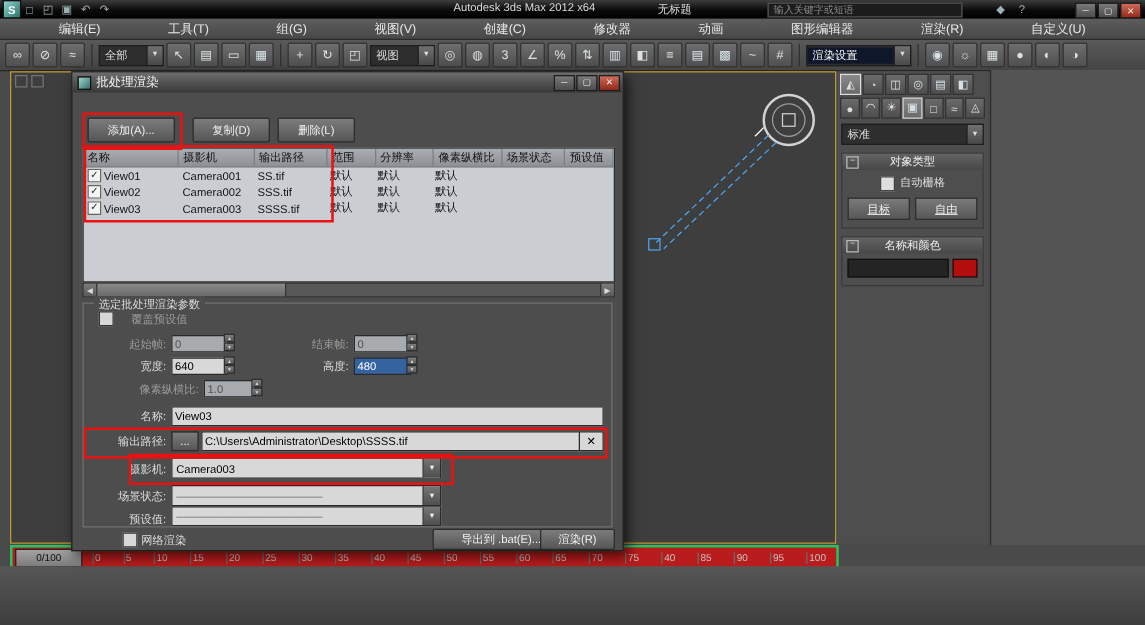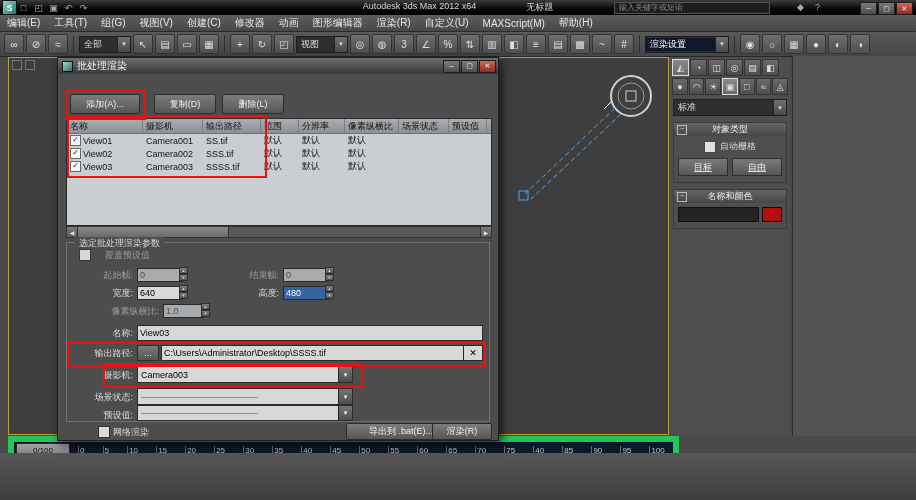--- a/index.html
+++ b/index.html
@@ -18,21 +18,21 @@
   #title-extra{position:absolute;right:92px;top:1px;display:flex;gap:4px;}
   #win-buttons{position:absolute;right:3px;top:2px;display:flex;}
   .winbtn{width:15px;height:11px;margin-left:1px;background:linear-gradient(#7a7a7a,#4c4c4c);
     border:1px solid #1d1d1d;font-size:7px;color:#eee;display:flex;align-items:center;justify-content:center;}
   .winbtn.close{background:linear-gradient(#d06a58,#93291c);}
 
   
   #menubar{position:absolute;left:0;top:15px;width:916px;height:16px;
     background:linear-gradient(#5d5d5d,#484848);border-bottom:1px solid #2a2a2a;
     display:flex;align-items:center;font-size:10px;color:#e8e8e8;}
-  .menu-item{padding:0 7px;white-space:nowrap;}
+  .menu-item{padding:0 7px;white-space:nowrap;margin-left:40px;}
 
   
   #toolbar{position:absolute;left:0;top:32px;width:916px;height:24px;
     background:linear-gradient(#595959,#454545);border-bottom:1px solid #262626;
     display:flex;align-items:center;padding-left:4px;gap:2px;}
   .tb-icon{width:18px;height:18px;flex:0 0 auto;background:linear-gradient(#6e6e6e,#4f4f4f);
     border:1px solid #333;border-radius:2px;color:#d9e2e6;font-size:10px;
     display:flex;align-items:center;justify-content:center;overflow:hidden;}
   .tb-sep{width:1px;height:18px;background:#303030;margin:0 3px;flex:0 0 auto;}
   .icons{display:flex;gap:2px;}
@@ -78,21 +78,21 @@
     font-size:10px;color:#f2f2f2;padding-left:4px;gap:4px;}
   #dlg-icon{width:9px;height:9px;background:linear-gradient(135deg,#9fd8ce,#33706a);border:1px solid #111;}
   #dlg-title .sp{flex:1;}
   #dlg-body{position:relative;width:100%;height:366px;}
   .dlg-push{position:absolute;height:18px;background:linear-gradient(#7c7c7c,#565656);border:1px solid #2c2c2c;
     border-radius:2px;color:#f0f0f0;font-size:9px;text-align:center;line-height:18px;}
   .redbox{position:absolute;border:2px solid #ec1010;pointer-events:none;z-index:6;}
 
   #bt-list{position:absolute;left:8px;top:44px;width:424px;height:106px;background:#caced2;border:1px solid #2b2b2b;overflow:hidden;}
   #bt-header{display:flex;height:14px;background:linear-gradient(#aaadb1,#8d9094);border-bottom:1px solid #6e7175;
-    color:#111;font-size:9px;line-height:14px;}
+    color:#111;font-size:9px;line-height:14px;justify-content:space-between;}
   .hcell{padding-left:3px;border-right:1px solid #7b7e82;white-space:nowrap;overflow:hidden;flex:0 0 auto;box-sizing:border-box;}
   .trow{display:flex;height:13px;font-size:9px;color:#111;align-items:center;}
   .tcell{white-space:nowrap;overflow:hidden;padding-left:3px;flex:0 0 auto;box-sizing:border-box;}
   .rowcb{width:9px;height:9px;background:#f4f4f4;border:1px solid #666;font-size:8px;line-height:8px;
     text-align:center;color:#222;margin-right:2px;flex:0 0 auto;}
   #bt-scroll{position:absolute;left:8px;top:152px;width:424px;height:10px;background:#585858;border:1px solid #333;display:flex;}
   .scr-arr{width:10px;height:100%;background:linear-gradient(#7b7b7b,#5a5a5a);border-right:1px solid #333;
     font-size:6px;color:#ddd;display:flex;align-items:center;justify-content:center;}
   .scr-arr.r{border-right:none;border-left:1px solid #333;}
   #scr-thumb{width:150px;height:100%;background:linear-gradient(#8a8a8a,#6a6a6a);border-right:1px solid #333;}
@@ -113,22 +113,22 @@
   .pcombo{position:absolute;height:15px;display:flex;background:#d8d8d8;border:1px solid #2a2a2a;
     font-size:9px;color:#000;align-items:center;}
   .pcombo .cval{flex:1;padding:0 3px;white-space:nowrap;overflow:hidden;}
   .pcombo .cval.dim{color:#6d6d6d;}
   .pcombo .carr{width:13px;align-self:stretch;background:linear-gradient(#757575,#4f4f4f);
     border-left:1px solid #222;font-size:6px;color:#eee;display:flex;align-items:center;justify-content:center;}
   .smallbtn{position:absolute;height:14px;background:linear-gradient(#7c7c7c,#565656);border:1px solid #2c2c2c;
     color:#f0f0f0;font-size:9px;text-align:center;}
 
   
-  #timeline{position:absolute;left:8px;top:436px;width:659px;height:17px;background:#0f172a;
-    border:6px solid #22c55e;display:flex;align-items:center;}
+  #timeline{position:absolute;left:8px;top:436px;width:659px;height:17px;background:#b91c1c;
+    border:2px solid #22c55e;display:flex;align-items:center;}
   #time-handle{width:52px;height:13px;margin-left:2px;background:linear-gradient(#a2a2a2,#7c7c7c);
     border:1px solid #262626;font-size:8px;color:#111;text-align:center;line-height:13px;flex:0 0 auto;}
   #ticks{flex:1;display:flex;justify-content:space-between;padding:0 8px;font-size:8px;color:#c4c4c4;}
   .tick{border-left:1px solid #6b6b6b;padding-left:1px;}
 
   
   #statusbar{position:absolute;left:0;top:453px;width:916px;height:47px;background:linear-gradient(#565656,#3e3e3e);}
 </style>
 </head>
 <body>

